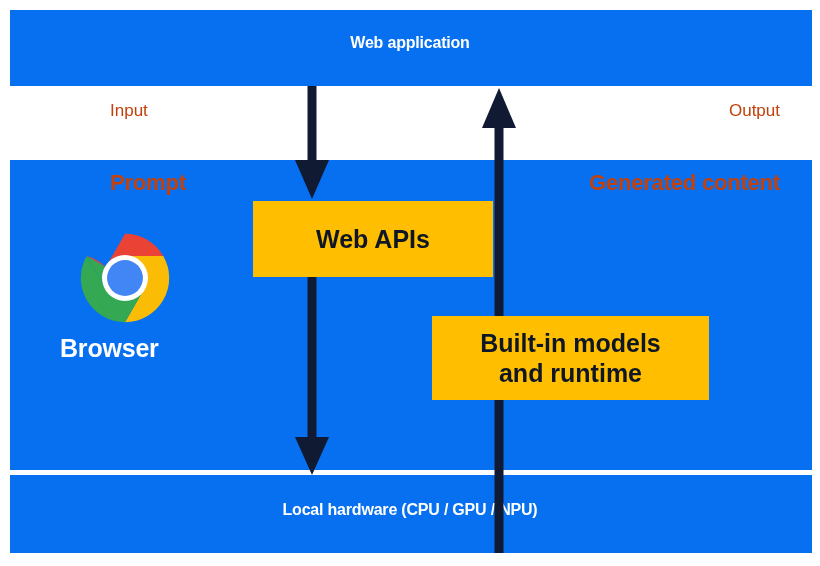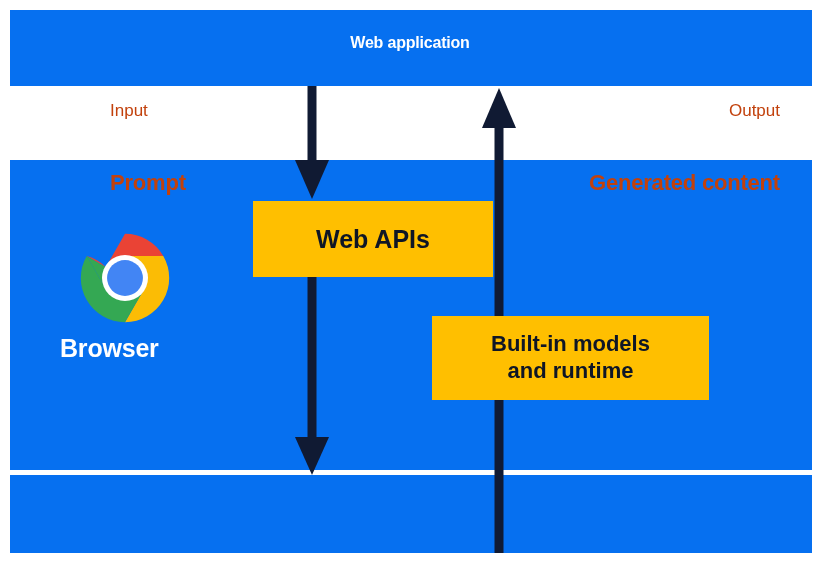--- a/index.html
+++ b/index.html
@@ -62,21 +62,21 @@
     box-sizing: border-box;
   }
   .ybox-webapis {
     left: 253px; top: 201px;
     width: 240px; height: 76px;
     font-size: 25px;
   }
   .ybox-models {
     left: 432px; top: 316px;
     width: 277px; height: 84px;
-    font-size: 22px;
+    font-size: 25px;
     padding: 0 12px;
   }
 
   
   .caption {
     position: absolute;
     color: #c2410c;
   }
   .caption .small {
     display: block;
@@ -116,20 +116,21 @@
 <body>
 
 <div id="diagram">
 
   <div class="band band-webapp"></div>
   <div class="band-title" style="top:34px;">Web application</div>
 
   <div class="band band-browser"></div>
 
   <div class="band band-hardware"></div>
+  <div class="band-title" style="top:501px;">Local hardware (CPU / GPU / NPU)</div>
 
   <svg class="arrows" viewBox="0 0 820 566" width="820" height="566">
 
     <g>
       <line x1="312" y1="86" x2="312" y2="170" stroke="#101a33" stroke-width="9"></line>
       <polygon points="295,160 329,160 312,199" fill="#101a33"></polygon>
       <line x1="312" y1="277" x2="312" y2="447" stroke="#101a33" stroke-width="9"></line>
       <polygon points="295,437 329,437 312,475" fill="#101a33"></polygon>
     </g>
 

